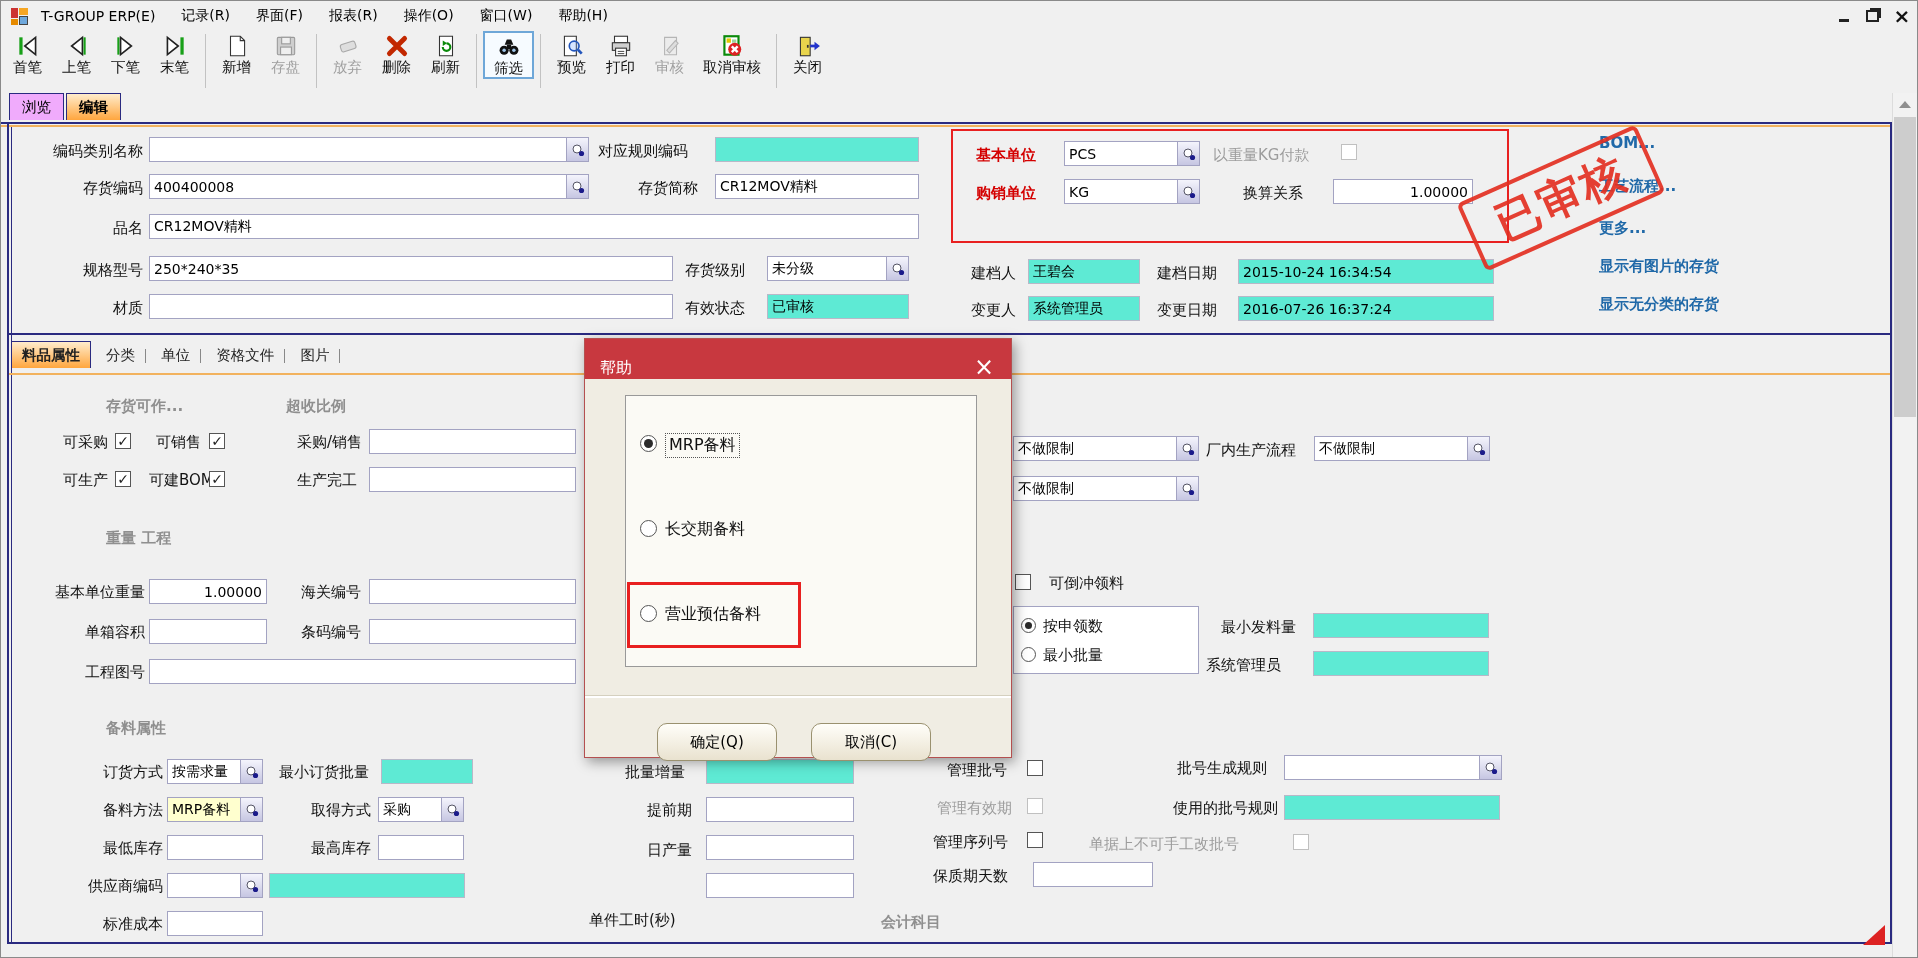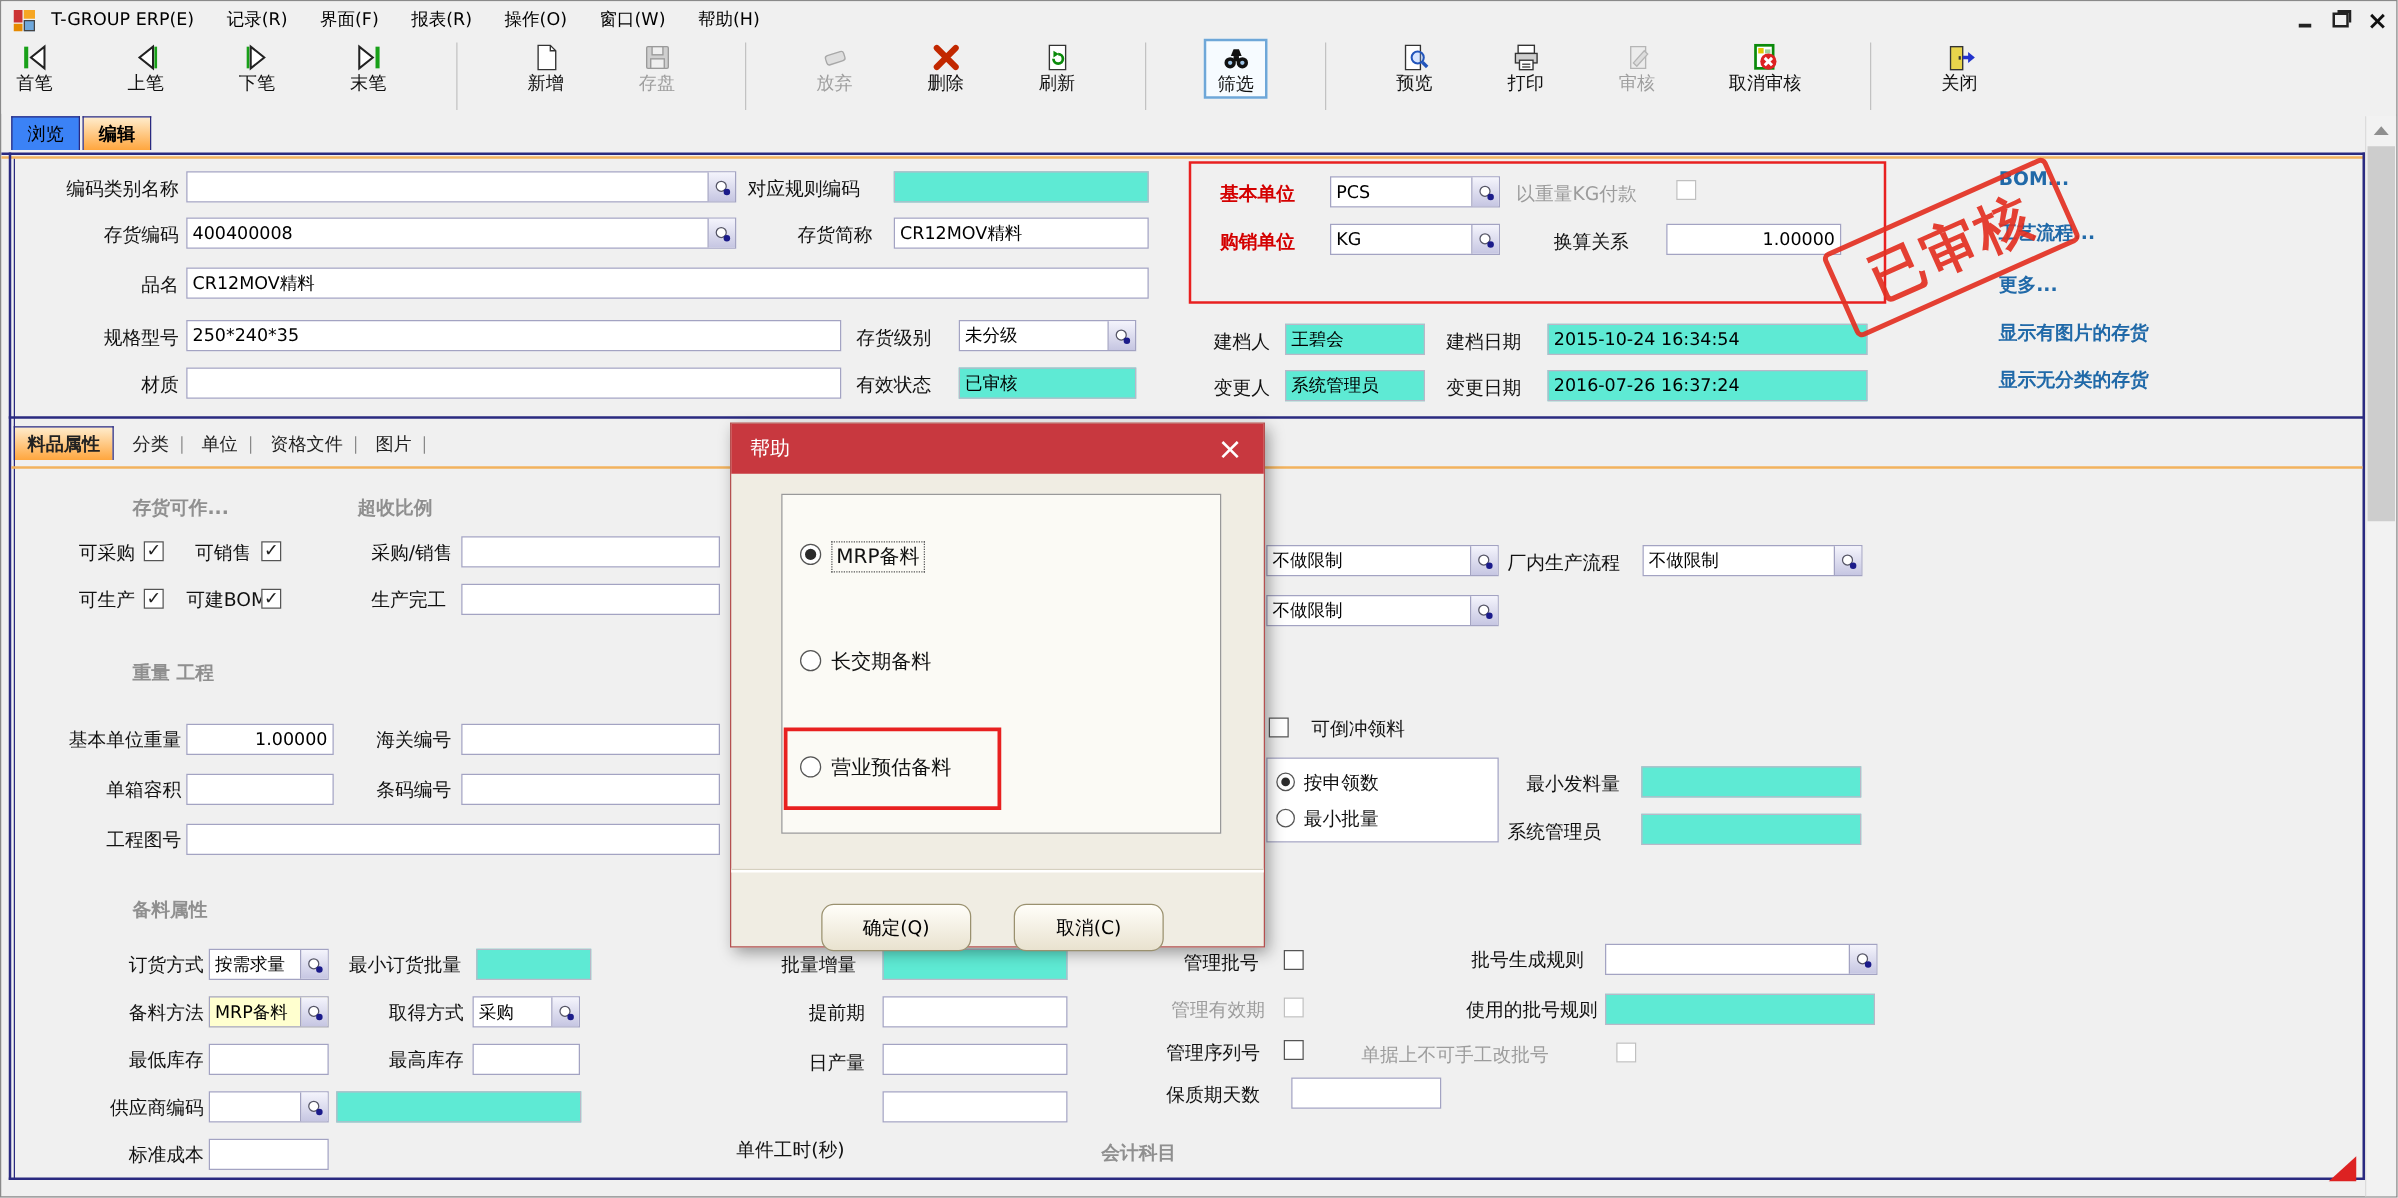--- a/index.html
+++ b/index.html
@@ -11,28 +11,28 @@
   #appicon{width:17px;height:17px;margin-left:10px;position:relative;}
   #appicon .sq1{position:absolute;left:0;top:0;width:7px;height:10px;background:#c33;}
   #appicon .sq2{position:absolute;left:8px;top:0;width:9px;height:7px;background:#f6a623;}
   #appicon .sq3{position:absolute;left:0;top:11px;width:7px;height:6px;background:#e68a00;}
   #appicon .sq4{position:absolute;left:8px;top:8px;width:9px;height:9px;background:#6fa8dc;border:1px solid #444;box-sizing:border-box;}
   .wctl{position:absolute;top:6px;width:22px;height:18px;display:flex;align-items:center;justify-content:center;}
   .wmin i{display:block;width:10px;height:3px;background:#222;margin-top:8px;}
   .wres i{display:block;width:9px;height:8px;border:2px solid #222;box-shadow:3px -3px 0 -1px #222;}
   .wclo::after{content:"×";font-size:20px;font-weight:bold;color:#111;line-height:14px;}
   
-  #toolbar{position:absolute;left:0;top:30px;width:100%;height:60px;background:#f0f0f0;display:flex;align-items:flex-start;padding-left:2px;box-sizing:border-box;gap:40px;}
+  #toolbar{position:absolute;left:0;top:30px;width:100%;height:60px;background:#f0f0f0;display:flex;align-items:flex-start;padding-left:2px;box-sizing:border-box;}
   .tb-btn{display:flex;flex-direction:column;align-items:center;min-width:45px;padding:1px 2px;font-size:14.5px;color:#111;line-height:1.15;}
   .tb-btn .icon24{width:27px;height:27px;display:flex;align-items:center;justify-content:center;}
   .tb-btn.dis{color:#9f9f9f;}
   .tb-btn.sel{border:2px solid #6ea7d8;background:#f6fbff;padding:0 1px;}
   .tb-sep{width:1px;align-self:stretch;background:#c2c2c2;margin:3px 6px;}
   
-  .tab{display:inline-block;border:1px solid #2a2a80;border-bottom:none;padding:4px 12px 3px;font-size:14.5px;background:#3b82f6;margin-right:2px;}
+  .tab{display:inline-block;border:1px solid #2a2a80;border-bottom:none;padding:4px 12px 3px;font-size:14.5px;background:#f0abfc;margin-right:2px;}
   .tab.active{background:linear-gradient(#ffeccc,#ffa63e);font-weight:bold;}
   .subtab{display:inline-block;padding:4px 10px 3px;font-size:14.5px;color:#222;}
   .subtab.active{border:1px solid #2a2a80;border-bottom:none;background:linear-gradient(#ffeccc,#ffa63e);font-weight:bold;}
   .subsep{display:inline-block;width:1px;height:14px;background:#888;vertical-align:middle;}
   
   .hline,.vline{position:absolute;}
   
   .lbl{position:absolute;font-size:15px;color:#111;white-space:nowrap;}
   .lbl.ra{text-align:right;}
   .lbl.g{color:#9c9c9c;}
@@ -48,21 +48,21 @@
   .cb.checked::after{content:"✓";font-size:14px;color:#222;line-height:1;}
   .cb.dis{border-color:#c0c0c0;}
   .radio{position:absolute;width:15px;height:15px;border:1px solid #555;border-radius:50%;background:#fff;box-sizing:border-box;}
   .radio.sel::after{content:"";position:absolute;left:3px;top:3px;right:3px;bottom:3px;border-radius:50%;background:#2b2b2b;}
   .link{position:absolute;font-size:15px;font-weight:bold;color:#2069a8;white-space:nowrap;cursor:pointer;}
   
   #stamp{position:absolute;left:1462px;top:160px;width:188px;height:66px;border:4px solid #e33022;border-radius:6px;color:#e33022;font-size:44px;font-weight:bold;display:flex;align-items:center;justify-content:center;transform:rotate(-24deg);opacity:.92;letter-spacing:2px;z-index:6;}
   .redbox{position:absolute;border:2px solid #e82020;z-index:5;pointer-events:none;}
   
   #dialog{position:absolute;left:583px;top:337px;width:426px;height:418px;background:#f0ede3;border:1px solid #b45050;box-shadow:3px 4px 12px rgba(0,0,0,.38);z-index:20;}
-  #dlg-title{height:40px;background:#c8383f;color:#fff;font-size:16px;display:flex;align-items:center;padding:0 15px;}
+  #dlg-title{height:40px;background:#c8383f;color:#fff;font-size:16px;display:flex;align-items:flex-end;padding:0 15px;}
   #dlg-close{margin-left:auto;width:24px;height:24px;display:flex;align-items:center;justify-content:center;}
   #dlg-close::after{content:"×";font-size:24px;color:#fff;line-height:20px;}
   #dlg-group{position:absolute;left:40px;top:56px;width:350px;height:270px;background:#fbfaf5;border:1px solid #999;}
   .dlg-radio-lbl{position:absolute;font-size:16px;color:#111;white-space:nowrap;}
   .dlg-radio-lbl.focus{border:1px dotted #555;padding:1px 3px;}
   #dlg-footer-line{position:absolute;left:0;top:356px;width:100%;height:2px;background:#fff;border-top:1px solid #d5d0bf;}
   .dlg-btn{position:absolute;top:384px;width:118px;height:36px;background:linear-gradient(#fffef9,#e9e2cf);border:1px solid #9a916f;border-radius:10px;font-size:15px;display:flex;align-items:center;justify-content:center;}
   
   #scrollbar{position:absolute;right:0;top:92px;width:24px;height:866px;background:#f2f2f2;border-left:1px solid #dcdcdc;}
   #sb-up{position:absolute;top:2px;left:2px;width:20px;height:18px;display:flex;align-items:center;justify-content:center;}

